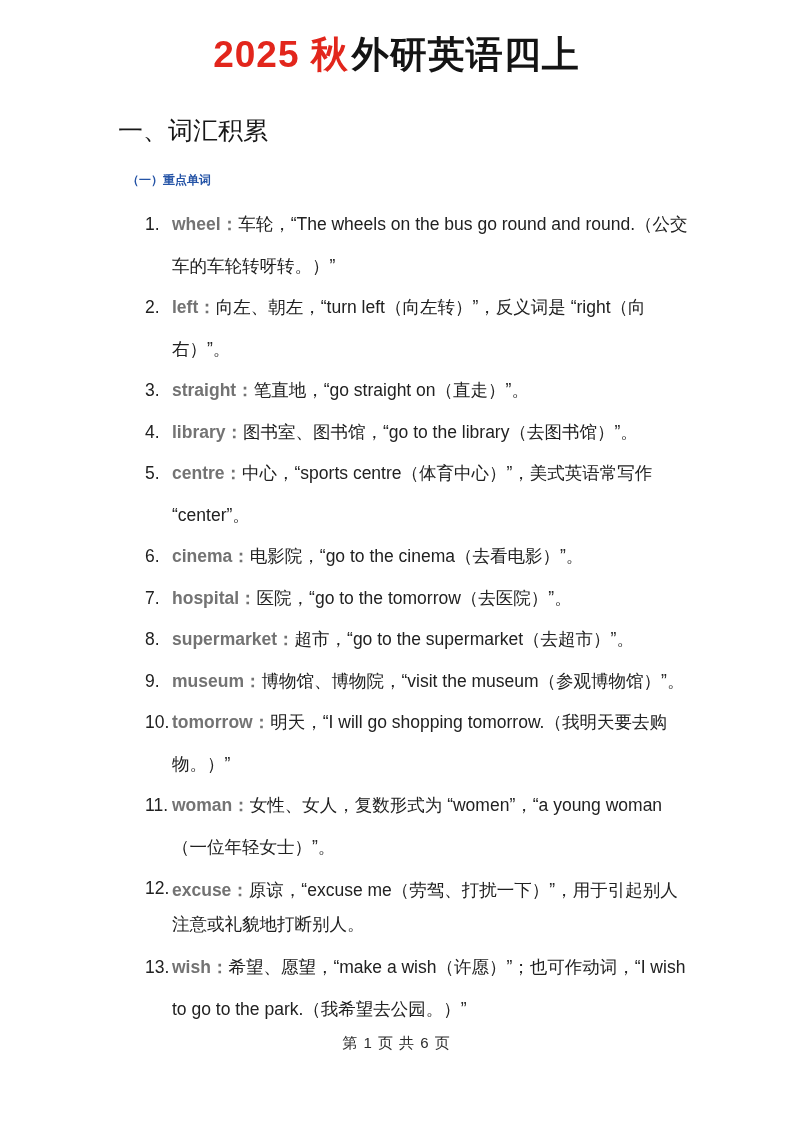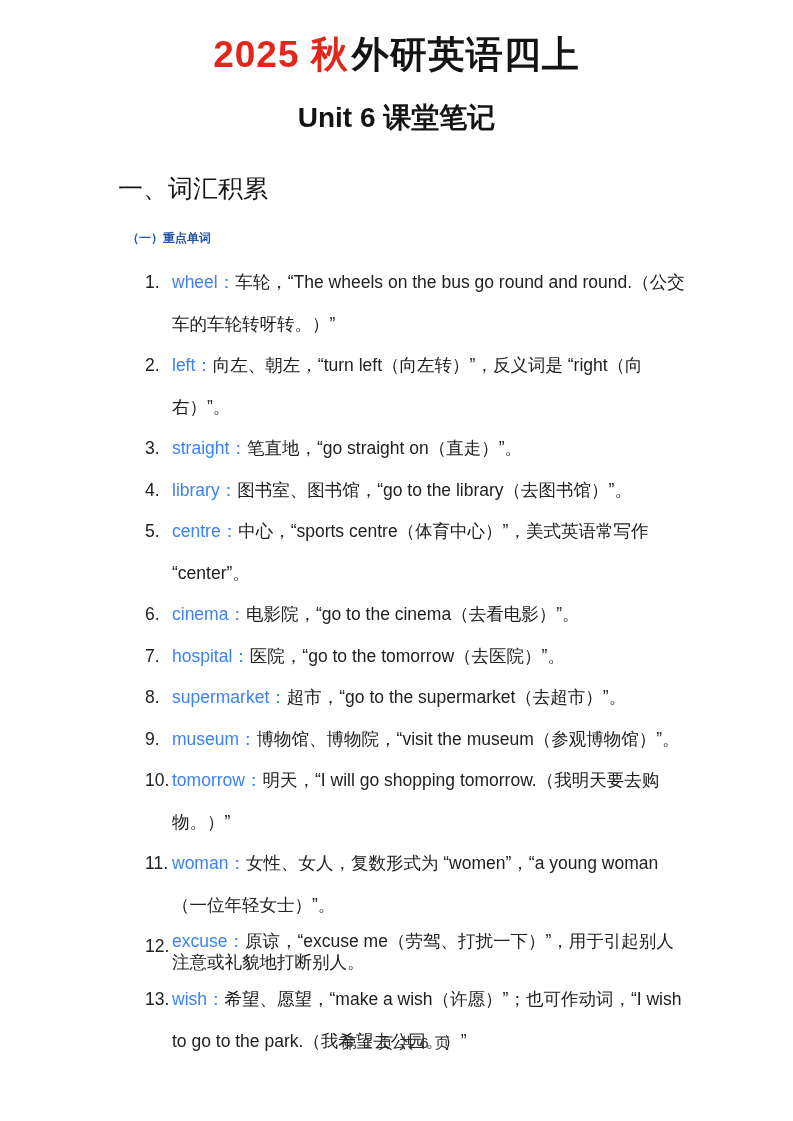--- a/index.html
+++ b/index.html
@@ -62,23 +62,23 @@
     align-items: flex-start;
     font-size: 17.5px;
     line-height: 41.5px;
     color: var(--body-text);
   }
   .vocab-num {
     flex: 0 0 27px;
     width: 27px;
   }
   .vocab-text { flex: 1; }
-  .vocab-word { font-weight: 400; color: #3b82f6; }
+  .vocab-word { font-weight: 700; color: #737373; }
   .vocab-item.tight .vocab-text {
-    line-height: 21px;
+    line-height: 34px;
     padding: 5px 0 6px;
   }
   .page-footer {
     position: absolute;
     left: 0;
     right: 0;
     top: 1034px;
     text-align: center;
     font-size: 15px;
     letter-spacing: 1px;
@@ -87,21 +87,20 @@
 </style>
 </head>
 <body>
 
 <div class="page">
 
   <h1 class="doc-title">
     <span class="red">2025 秋</span><span>外研英语四上</span>
   </h1>
 
-  <h2 class="doc-subtitle">Unit 6 课堂笔记</h2>
 
   <h3 class="section-heading">一、词汇积累</h3>
 
   <h4 class="subsection-heading">（一）重点单词</h4>
 
   <ol class="vocab-list" id="vocab-list">
     <li class="vocab-item">
       <span class="vocab-num">1.</span>
       <span class="vocab-text"><b class="vocab-word">wheel：</b><span class="vocab-desc">车轮，“The wheels on the bus go round and round.（公交车的车轮转呀转。）”</span></span>
     </li>

